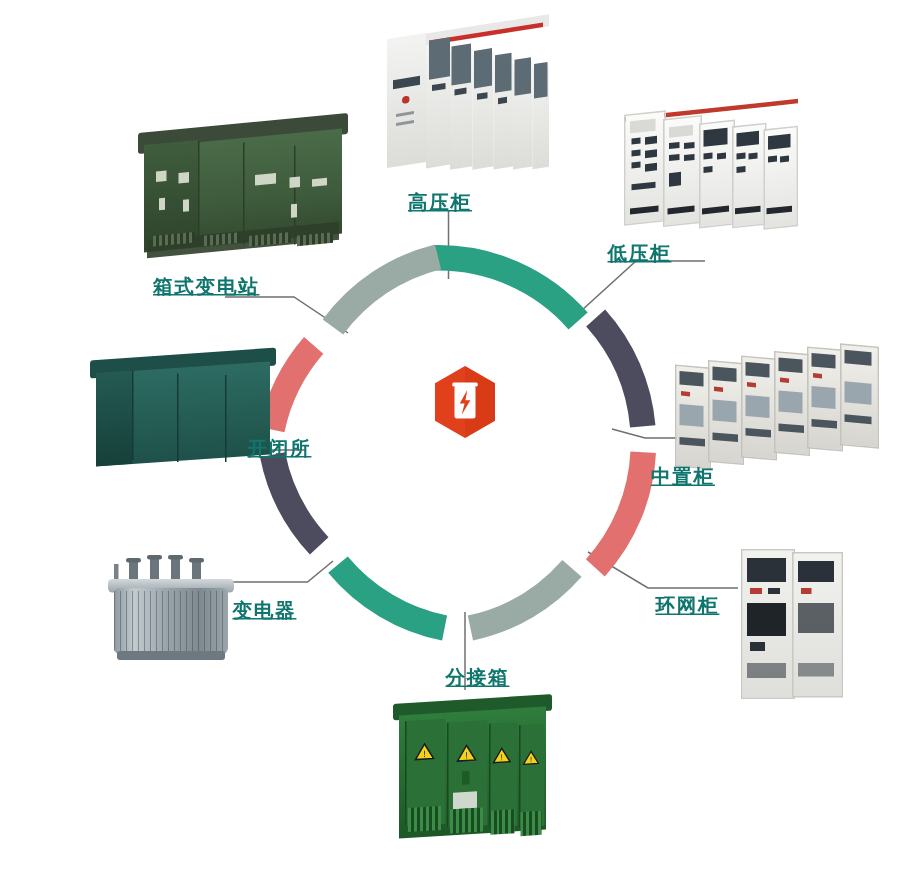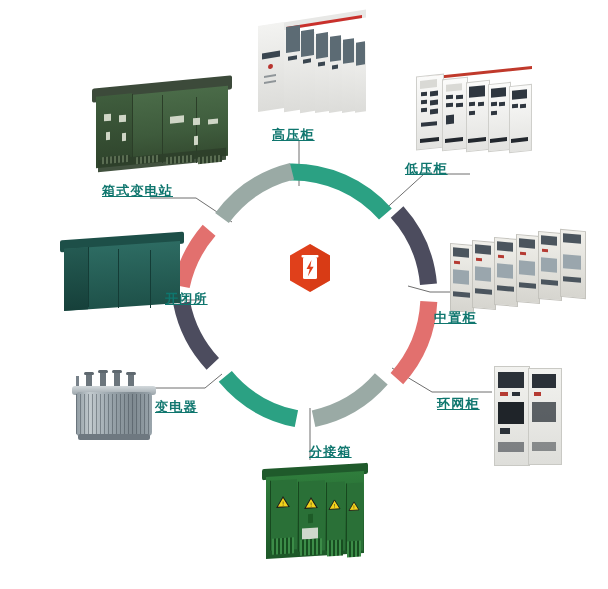--- a/index.html
+++ b/index.html
@@ -28,21 +28,21 @@
 
   
   .lbl{
     position:absolute;font-size:13px;color:#0f766e;font-weight:700;
     letter-spacing:1.2px;white-space:nowrap;text-decoration:underline;
   }
   .lbl-hp{left:272px;top:126px;}
   .lbl-lp{left:405px;top:160px;}
   .lbl-mid{left:434px;top:296px;margin-top:13px;}
   .lbl-rmu{left:437px;top:395px;}
-  .lbl-branch{left:309px;top:443px;}
+  .lbl-branch{left:297px;top:443px;}
   .lbl-trans{left:155px;top:398px;}
   .lbl-kbs{left:165px;top:290px;}
   .lbl-box{left:102px;top:182px;}
 
   
   .leaders{position:absolute;left:0;top:0;}
 
   
   .prod{position:absolute;}
 

